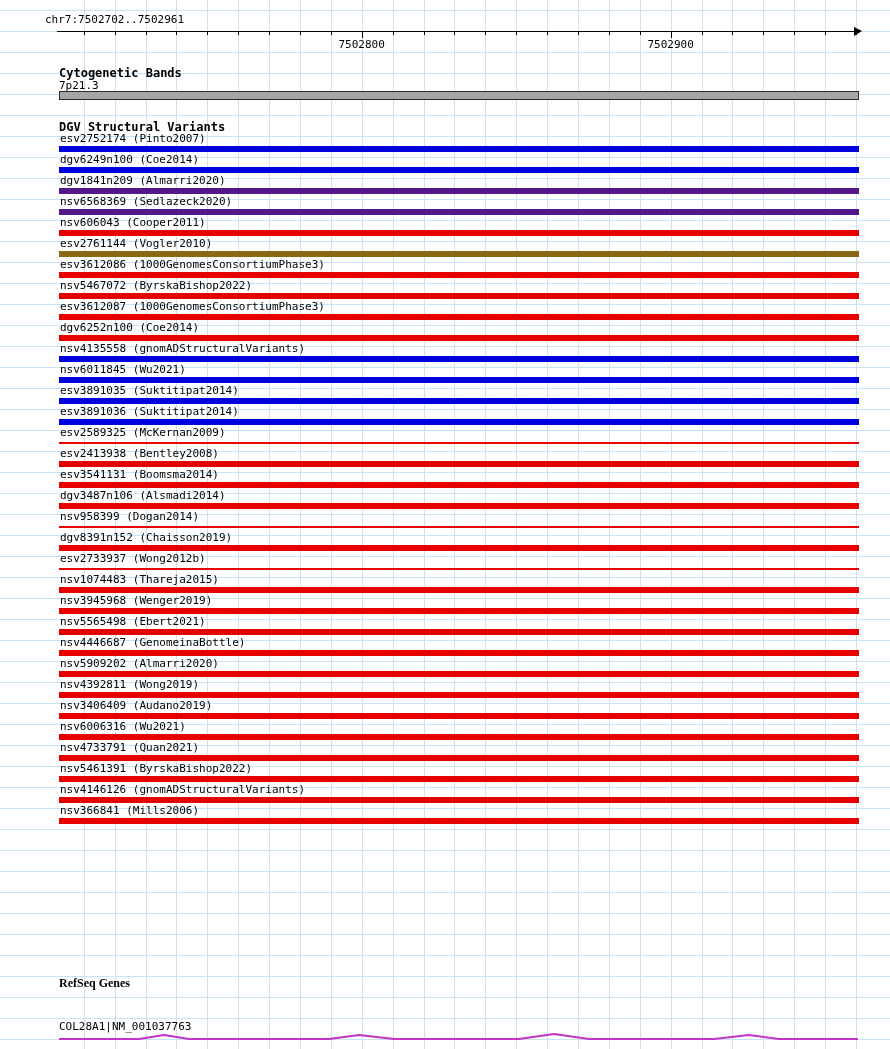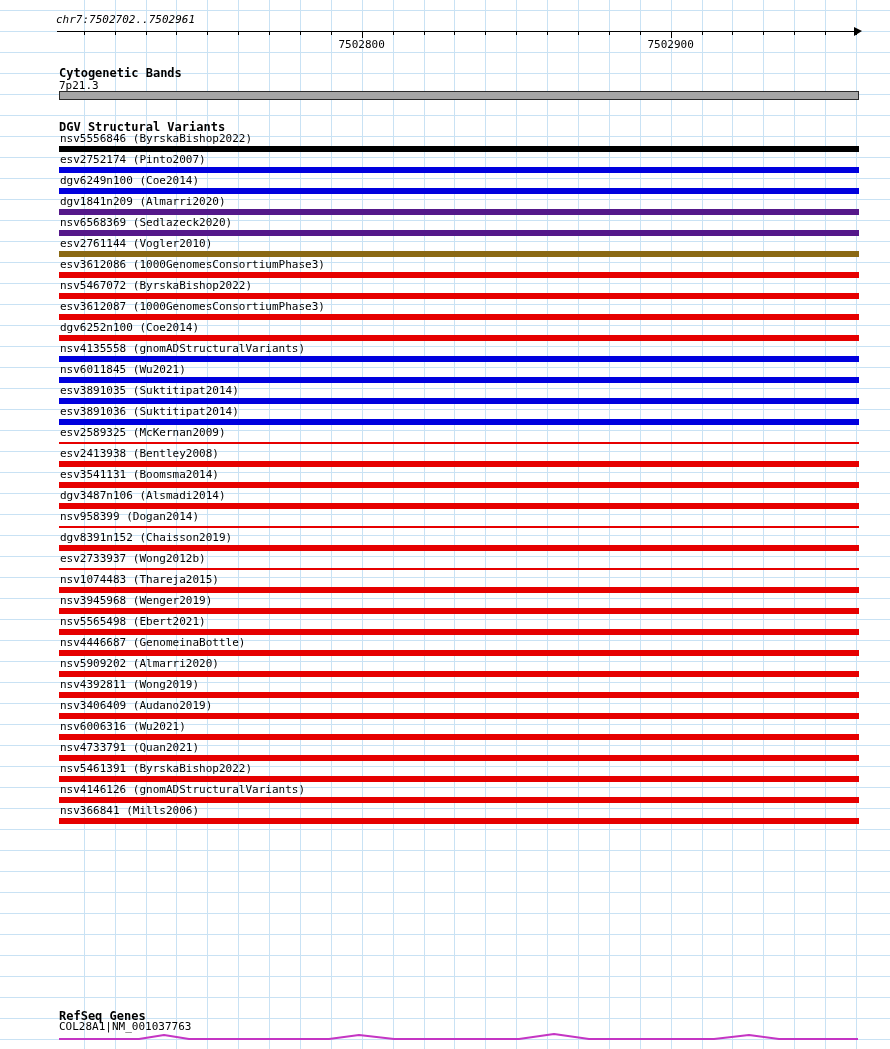--- a/index.html
+++ b/index.html
@@ -13,21 +13,21 @@
     position:absolute; inset:0; z-index:0;
     background:repeating-linear-gradient(to bottom,
       transparent 0, transparent 10px,
       var(--grid,#c9e2f4) 10px, var(--grid,#c9e2f4) 11px,
       transparent 11px, transparent 21px);
   }
   .grid-v { position:absolute; inset:0; z-index:0; }
   .vline { position:absolute; top:0; bottom:0; width:1px; }
 
   .abs { position:absolute; z-index:2; }
-  .region-label { left:56px; top:13px; white-space:nowrap;font-style:italic; }
+  .region-label { left:45px; top:13px; white-space:nowrap; }
 
   .ruler-line { position:absolute; left:57px; top:31px; width:799px; height:1px; background:#000; z-index:2; }
   .ruler-arrow {
     position:absolute; left:854px; top:27px; width:0; height:0; z-index:2;
     border-left:8px solid #000; border-top:4px solid transparent; border-bottom:5px solid transparent;
   }
   .tick { position:absolute; top:32px; width:1px; background:#000; z-index:2; }
   .tick.minor { height:3px; }
   .tick.major { height:6px; }
   .tick-label { position:absolute; top:38px; width:64px; margin-left:-32px; text-align:center; z-index:2; white-space:nowrap; }
@@ -40,21 +40,21 @@
     box-sizing:border-box; border:1px solid #2b2b2b;
   }
   .dgv-title { left:59px; top:120px; }
 
   .variants { position:absolute; left:59px; top:133px; width:800px; z-index:2; }
   .vrow { position:relative; height:21px; }
   .vlabel { position:absolute; top:0; left:1px; line-height:11px; white-space:nowrap; }
   .vbar { position:absolute; top:13px; left:0; width:100%; height:6px; }
   .vbar.thin { top:15px; height:2px; }
 
-  .refseq-title { left:59px; top:1009px; }
+  .refseq-title { left:59px; top:976px;font-family:Liberation Serif, serif; }
   .gene-label   { left:59px; top:1020px; }
   .gene-glyph   { position:absolute; left:59px; top:1030px; z-index:2; }
 </style>
 </head>
 <body>
 
 <div class="canvas">
 
   <div class="grid-h"></div>
   <div class="grid-v" id="gridv">
@@ -122,38 +122,38 @@
       <div class="tick-label" style="left: 670.6px;">7502900</div>
     </div>
 
   <div class="abs section-title cyto-title">Cytogenetic Bands</div>
   <div class="abs band-label">7p21.3</div>
   <div class="band-bar" id="bandbar" style="background: rgb(166, 166, 166);"></div>
 
   <div class="abs section-title dgv-title">DGV Structural Variants</div>
   <div class="variants" id="variants">
       <div class="vrow">
-        <div class="vlabel">nsv5556846 (ByrskaBishop2022)</div>
-        <div class="vbar" style="background: rgb(0, 0, 0);"></div>
-      </div>
-      <div class="vrow">
         <div class="vlabel">esv2752174 (Pinto2007)</div>
         <div class="vbar" style="background: rgb(0, 0, 222);"></div>
       </div>
       <div class="vrow">
         <div class="vlabel">dgv6249n100 (Coe2014)</div>
         <div class="vbar" style="background: rgb(0, 0, 222);"></div>
       </div>
       <div class="vrow">
         <div class="vlabel">dgv1841n209 (Almarri2020)</div>
         <div class="vbar" style="background: rgb(85, 24, 138);"></div>
       </div>
       <div class="vrow">
         <div class="vlabel">nsv6568369 (Sedlazeck2020)</div>
         <div class="vbar" style="background: rgb(85, 24, 138);"></div>
+      </div>
+      <div class="vrow">
+        <div class="vlabel">nsv606043 (Cooper2011)</div>
+        <div class="vbar" style="background: rgb(230, 0, 0);"></div>
       </div>
       <div class="vrow">
         <div class="vlabel">esv2761144 (Vogler2010)</div>
         <div class="vbar" style="background: rgb(139, 105, 20);"></div>
       </div>
       <div class="vrow">
         <div class="vlabel">esv3612086 (1000GenomesConsortiumPhase3)</div>
         <div class="vbar" style="background: rgb(230, 0, 0);"></div>
       </div>
       <div class="vrow">

